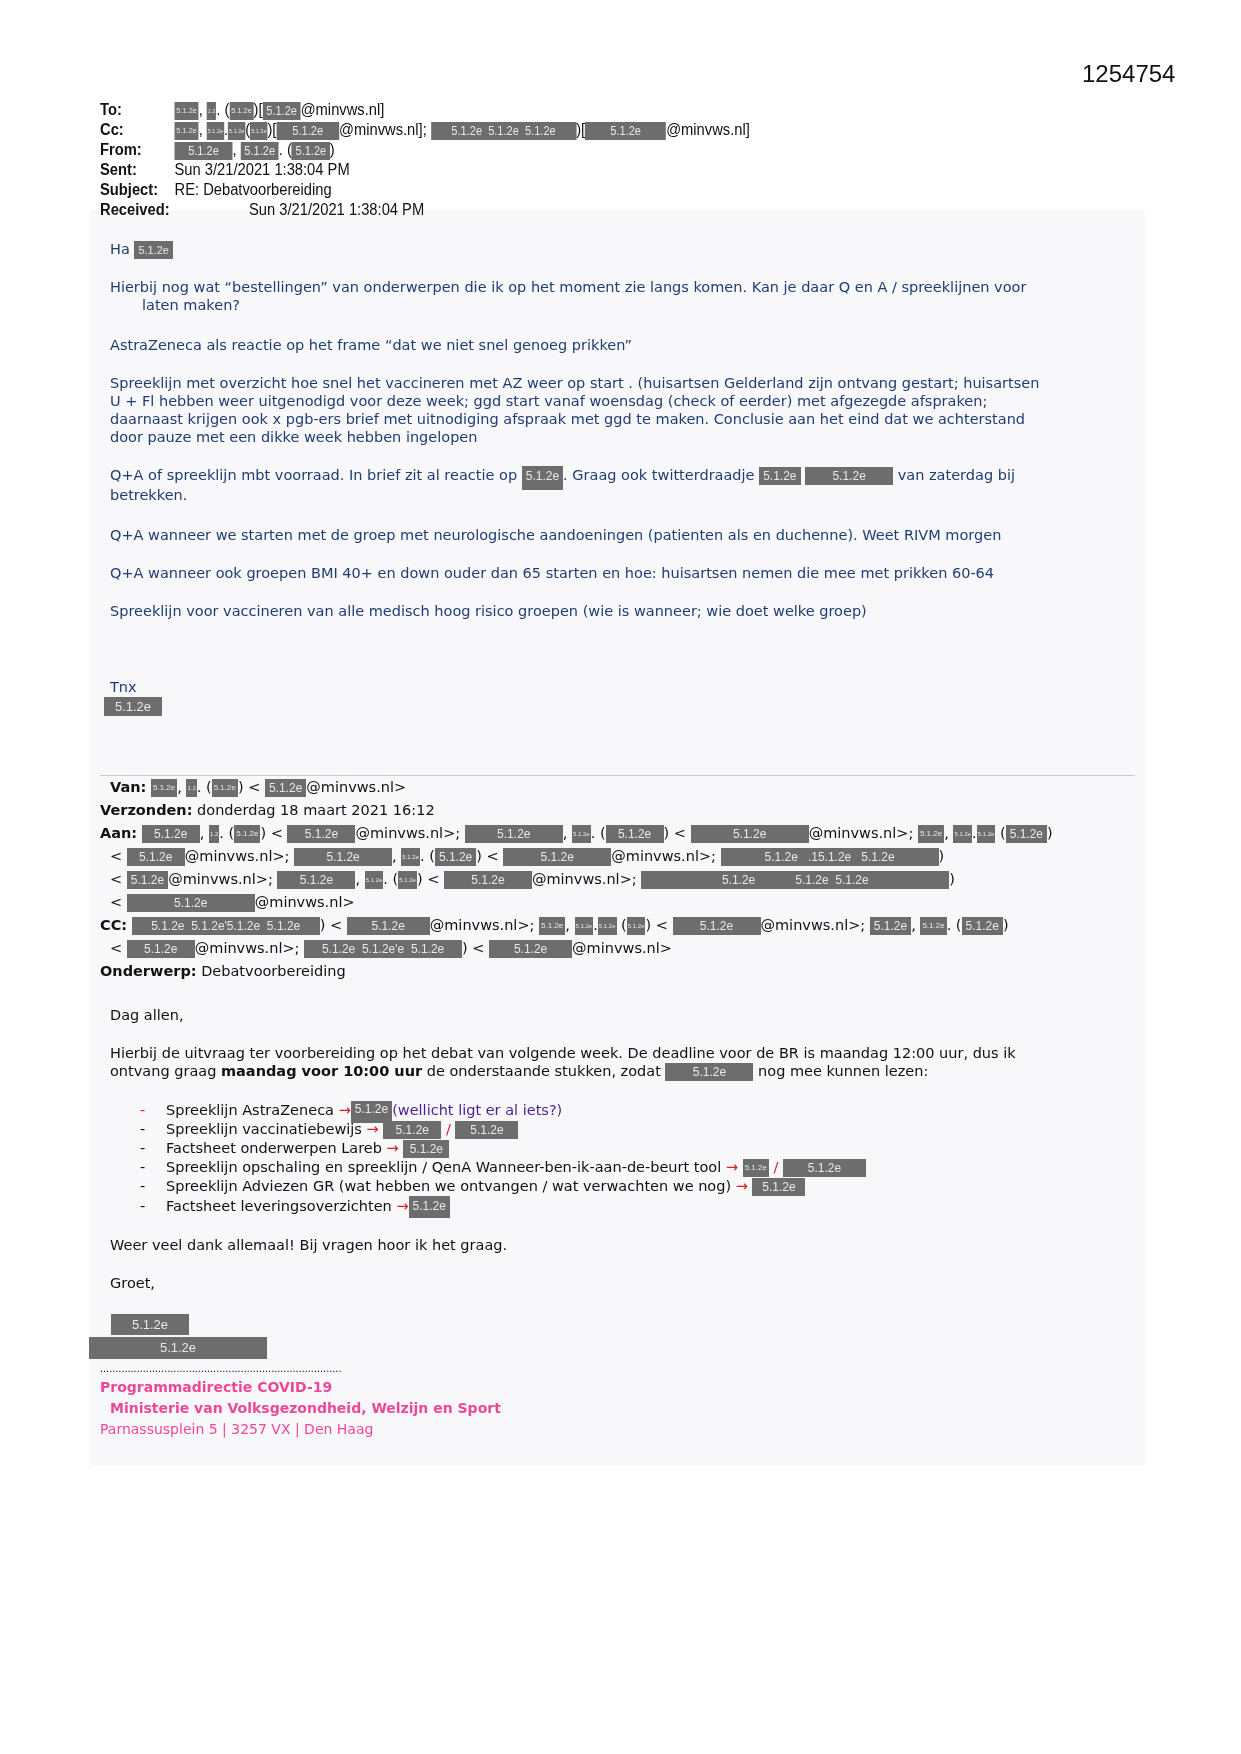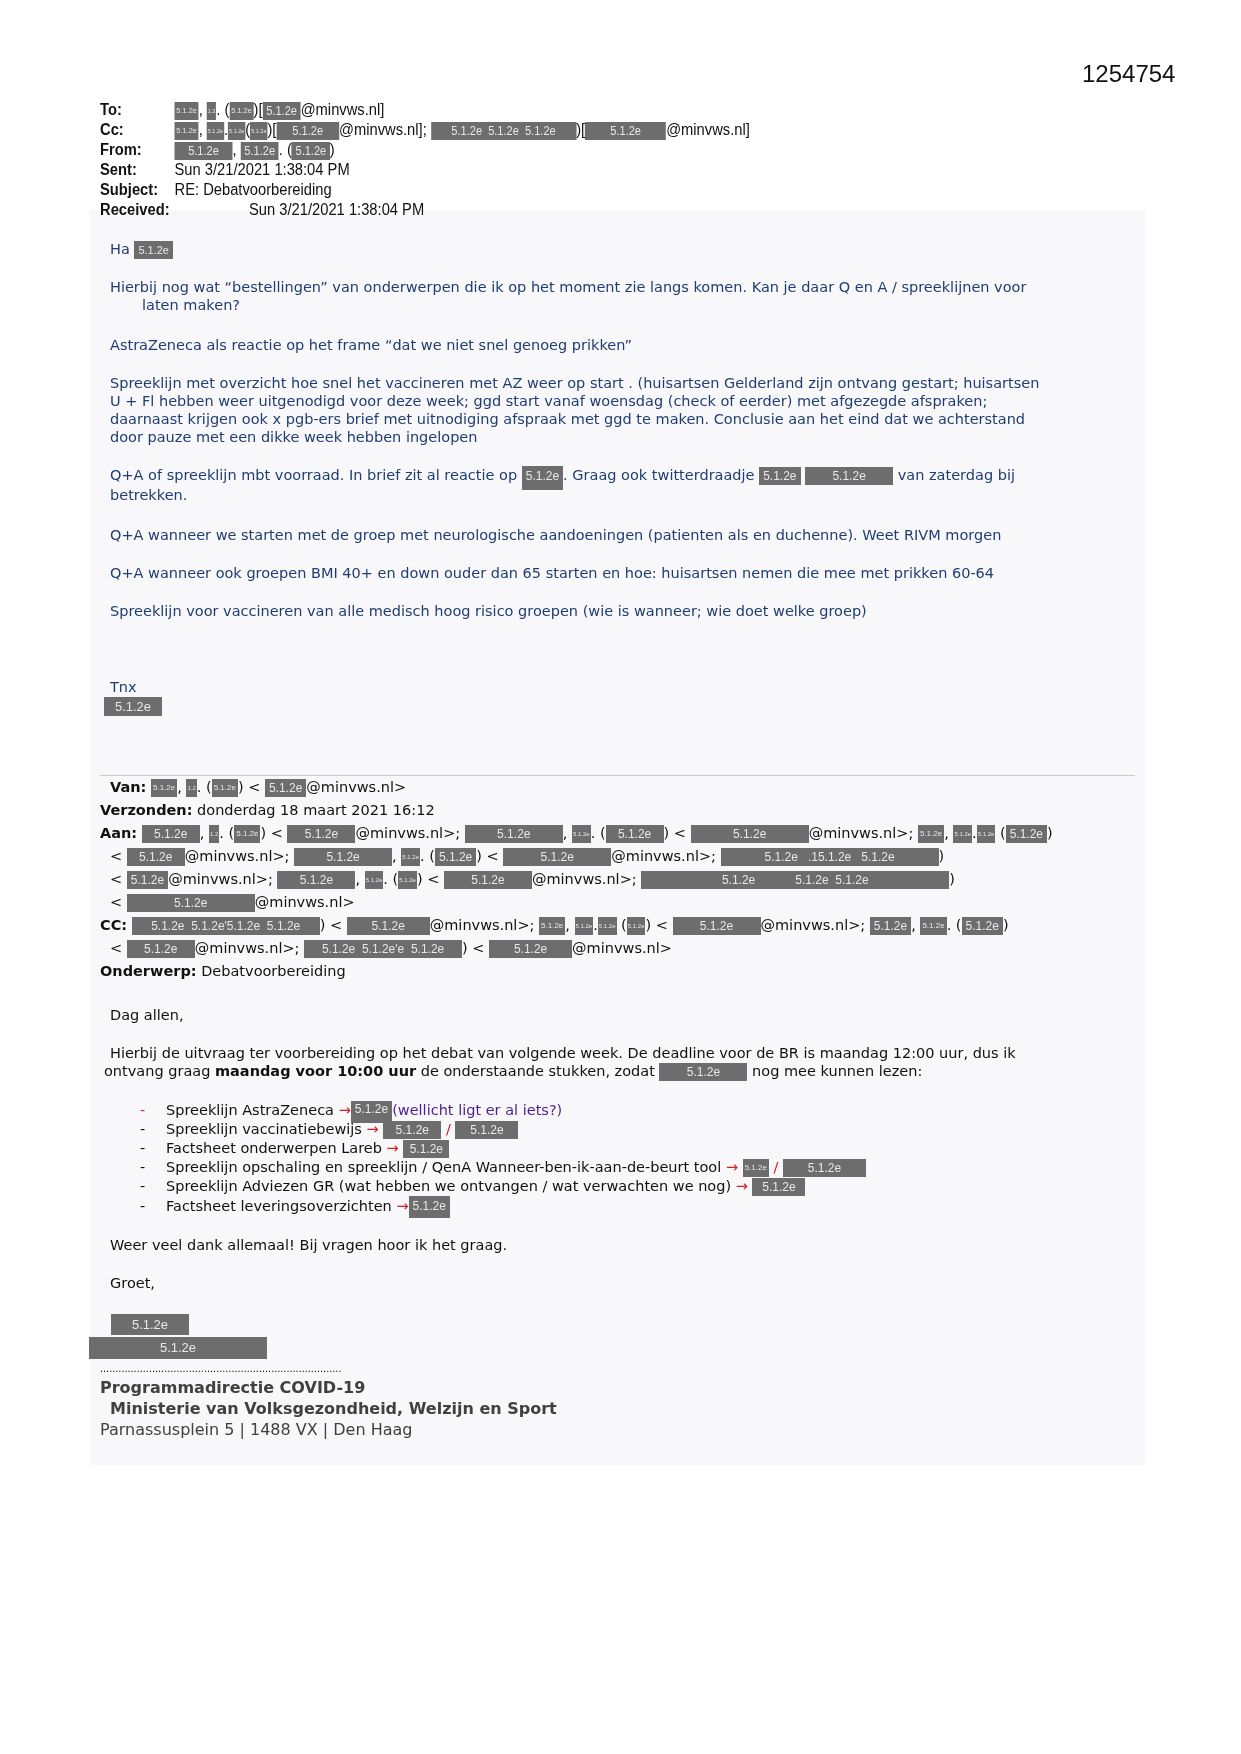--- a/index.html
+++ b/index.html
@@ -15,21 +15,21 @@
   .blue { color:#1f3d73; font-family:"DejaVu Sans", sans-serif; font-size:14.5px; line-height:18px; }
   .body2 { color:#111; font-family:"DejaVu Sans", sans-serif; font-size:14.5px; line-height:18px; }
   .cal { font-family:"DejaVu Sans", sans-serif; font-size:14.5px; line-height:23px; color:#111; }
   .cal b { font-weight:bold; }
   .rule { position:absolute; left:100px; top:775px; width:1035px; height:1px; background:#cccccc; }
   .redtext { color:#4c1d95; }
   .arrow { color:#d42020; }
   .dash { color:#d42020; display:inline-block; width:26px; }
   .dash.blk { color:#111; }
   .dots { left:100px; top:1362px; font-size:11px; letter-spacing:0px; color:#111; }
-  .sig { font-family:"DejaVu Sans", sans-serif; font-size:16px; line-height:21px; color:#404040; }
+  .sig { font-family:"DejaVu Sans", sans-serif; font-size:14px; line-height:21px; color:#ec4899; }
 </style>
 </head>
 <body>
 
 <div class="abs docnum">1254754</div>
 
 <div class="panel"></div>
 
 <div class="abs hdr" style="left:100px; top:100px;">
   <b style="display:inline-block;width:81px;">To:</b><span class="red sm">5.1.2e</span>, <span class="red xs">1.2</span>. (<span class="red sm">5.1.2e</span>)[<span class="red">5.1.2e</span><span>@minvws.nl]</span>
@@ -102,21 +102,21 @@
 </div>
 <div class="abs cal" style="left:110px; top:937px;">
   &lt; <span class="red" style="width:60px;">5.1.2e</span><span>@minvws.nl&gt;;</span> <span class="red" style="width:150px;">5.1.2e &nbsp;5.1.2e'e&nbsp; 5.1.2e</span>) &lt; <span class="red" style="width:75px;">5.1.2e</span><span>@minvws.nl&gt;</span>
 </div>
 <div class="abs cal" style="left:100px; top:960px;">
   <b>Onderwerp:</b> <span>Debatvoorbereiding</span>
 </div>
 
 <div class="abs body2" style="left:110px; top:1006px;">Dag allen,</div>
 <div class="abs body2" style="left:110px; top:1044px;">Hierbij de uitvraag ter voorbereiding op het debat van volgende week. De deadline voor de BR is maandag 12:00 uur, dus ik</div>
-<div class="abs body2" style="left:104px; top:1062px;">
+<div class="abs body2" style="left:110px; top:1062px;">
   <span>ontvang graag</span> <b>maandag voor 10:00 uur</b> <span>de onderstaande stukken, zodat</span> <span class="red" style="width:80px;">5.1.2e</span> <span>nog mee kunnen lezen:</span>
 </div>
 
 <div class="abs body2" style="left:140px; top:1101px;">
   <span class="dash">-</span><span>Spreeklijn AstraZeneca</span> <span class="arrow">→</span><span class="red" style="height:22px;line-height:16px;vertical-align:top;">5.1.2e</span><span class="redtext">(wellicht ligt er al iets?)</span>
 </div>
 <div class="abs body2" style="left:140px; top:1120px;">
   <span class="dash blk">-</span><span>Spreeklijn vaccinatiebewijs</span> <span class="arrow">→</span> <span class="red" style="width:50px;">5.1.2e</span> <span class="arrow">/</span> <span class="red" style="width:55px;">5.1.2e</span>
 </div>
 <div class="abs body2" style="left:140px; top:1139px;">
@@ -138,13 +138,13 @@
 <div class="abs" style="left:111px; top:1314px;">
   <span class="red" style="width:70px;height:21px;line-height:21px;font-size:13px;">5.1.2e</span>
 </div>
 <div class="abs" style="left:89px; top:1337px;">
   <span class="red" style="width:170px;height:22px;line-height:22px;font-size:13px;">5.1.2e</span>
 </div>
 
 <div class="abs dots">...............................................................................</div>
 <div class="abs sig" style="left:100px; top:1377px; font-weight:bold;">Programmadirectie COVID-19</div>
 <div class="abs sig" style="left:110px; top:1398px; font-weight:bold;">Ministerie van Volksgezondheid, Welzijn en Sport</div>
-<div class="abs sig" style="left:100px; top:1419px;">Parnassusplein 5 | 1488 VX | Den Haag</div>
+<div class="abs sig" style="left:100px; top:1419px;">Parnassusplein 5 | 3257 VX | Den Haag</div>
 
 </body></html>

